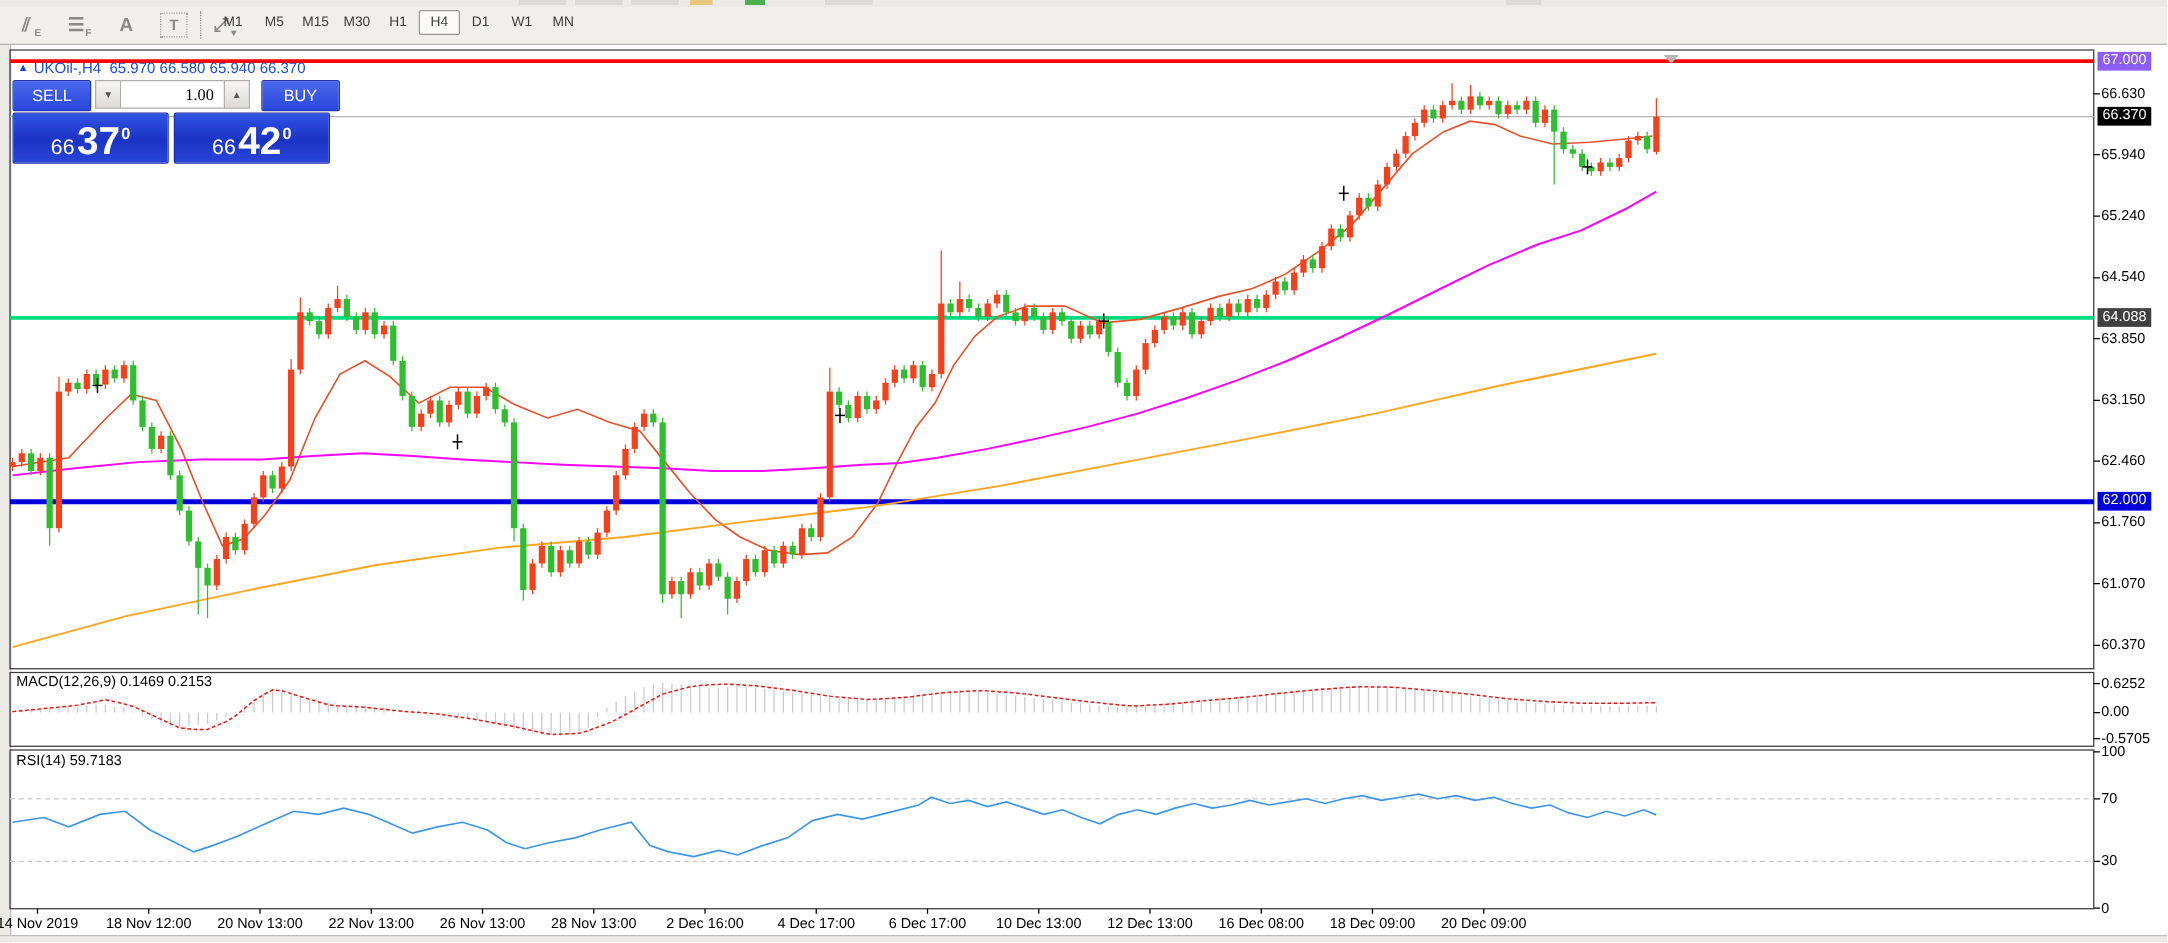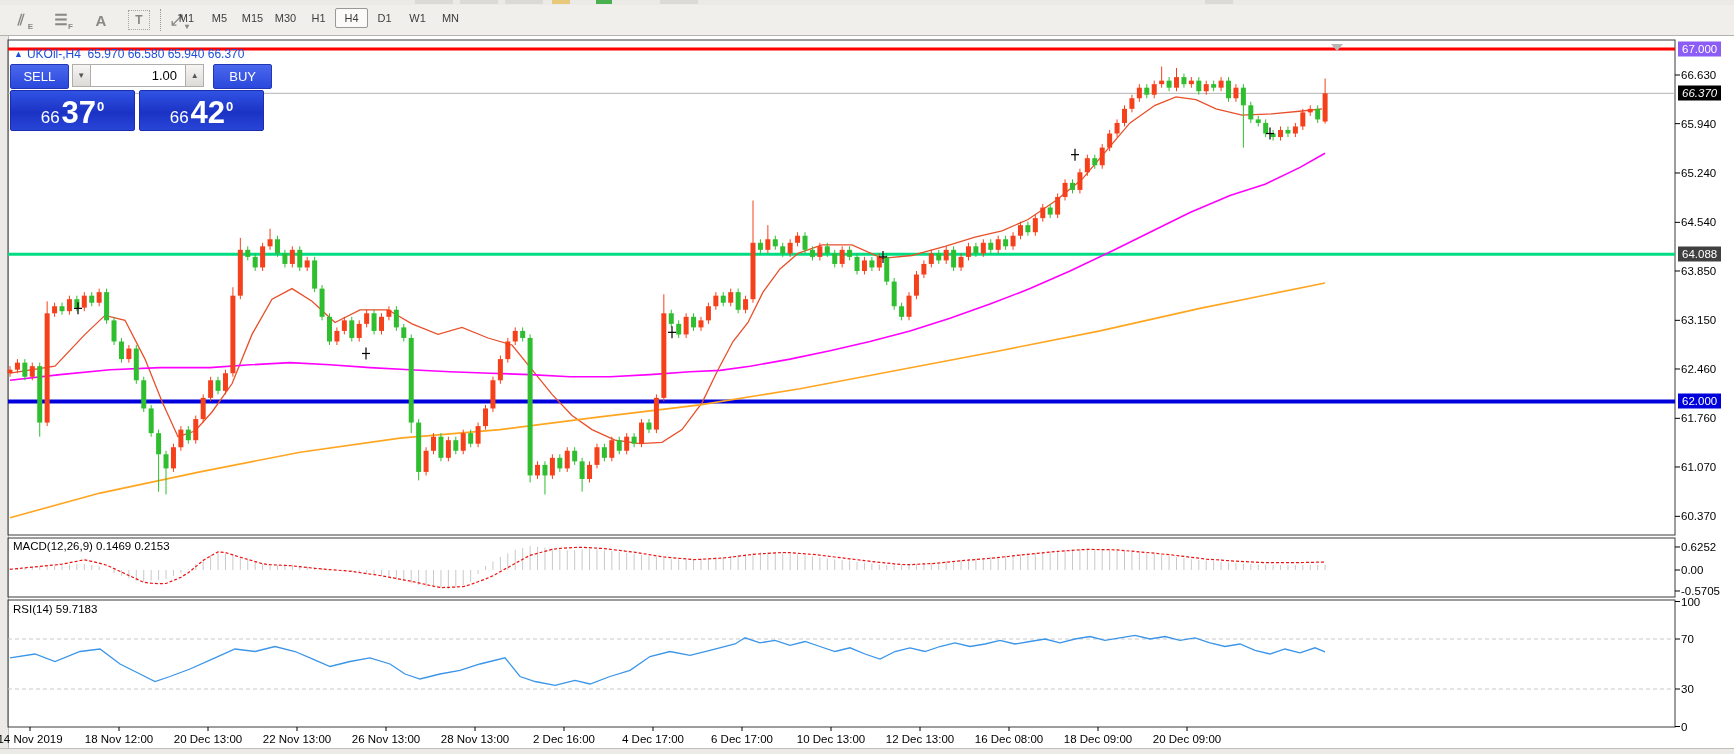--- a/index.html
+++ b/index.html
@@ -36,22 +36,22 @@
   .annotation{position:absolute;left:1193px;top:156px;font-size:38px;font-weight:bold;color:#ff0000;
               letter-spacing:1px;white-space:nowrap;}
   
   .one-click{position:absolute;left:10px;top:64px;width:262px;}
   .oc-row1{display:flex;height:23px;gap:0;}
   .oc-btn{width:62px;height:23px;color:#fff;font-size:13px;display:flex;align-items:center;justify-content:center;
           background:linear-gradient(180deg,#4a68ec,#2a48dc);border:1px solid #2236b8;border-radius:2px;cursor:pointer;}
   .spin{width:21px;height:23px;background:linear-gradient(#f7f5f3,#dddbd8);border:1px solid #b0adaa;
         display:flex;align-items:center;justify-content:center;font-size:8px;color:#555;box-sizing:border-box;cursor:pointer;}
   .spin.down{margin-left:3px;}
-  .vol{width:94px;height:23px;border:1px solid #b0adaa;border-left:none;border-right:none;box-sizing:border-box;
-       font-size:13px;text-align:right;padding-right:8px;font-family:Liberation Sans, sans-serif;}
+  .vol{width:82px;height:23px;border:1px solid #b0adaa;border-left:none;border-right:none;box-sizing:border-box;
+       font-size:13px;text-align:right;padding-right:8px;font-family:Liberation Serif, serif;}
   .oc-buy{margin-left:9px;}
   .oc-row2{display:flex;margin-top:3px;gap:4px;}
   .tile{width:125px;height:41px;color:#fff;display:flex;align-items:flex-end;justify-content:center;
         background:linear-gradient(180deg,#3053e4 0%,#1b33c4 55%,#2845d8 100%);
         border:1px solid #1b2cae;border-radius:2px;padding-bottom:3px;box-sizing:border-box;cursor:pointer;}
   .tile-small{font-size:17px;line-height:14px;margin-right:2px;margin-bottom:2px;}
   .tile-big{font-size:31px;line-height:28px;font-weight:bold;}
   .tile-sup{font-size:13px;line-height:13px;margin-bottom:14px;margin-left:1px;font-weight:bold;}
 </style>
 </head>
@@ -706,33 +706,33 @@
       <div class="ylab" style="top: 123.645px;">65.940</div>
       <div class="ylab" style="top: 172.995px;">65.240</div>
       <div class="ylab" style="top: 222.345px;">64.540</div>
       <div class="ylab" style="top: 270.99px;">63.850</div>
       <div class="ylab" style="top: 320.34px;">63.150</div>
       <div class="ylab" style="top: 368.985px;">62.460</div>
       <div class="ylab" style="top: 418.335px;">61.760</div>
       <div class="ylab" style="top: 466.98px;">61.070</div>
       <div class="ylab" style="top: 516.33px;">60.370</div>
       <div class="badge" style="top: 48.915px; background: #8b5cf6;">67.000</div>
-      <div class="badge" style="top: 93.33px; background: rgb(0, 0, 0); font-style: italic;">66.370</div>
+      <div class="badge" style="top: 93.33px; background: rgb(0, 0, 0);">66.370</div>
       <div class="badge" style="top: 254.211px; background: #404040;">64.088</div>
       <div class="badge" style="top: 401.415px; background: rgb(0, 0, 221);">62.000</div>
       <div class="ylab" style="top: 546.993px;">0.6252</div>
       <div class="ylab" style="top: 570px;">0.00</div>
       <div class="ylab" style="top: 590.994px;">-0.5705</div>
       <div class="ylab" style="top: 601.5px;">100</div>
       <div class="ylab" style="top: 639px;">70</div>
       <div class="ylab" style="top: 689px;">30</div>
       <div class="ylab" style="top: 726.5px;">0</div>
       <div class="xlab" style="left: 30px; top: 733px;">14 Nov 2019</div>
       <div class="xlab" style="left: 119px; top: 733px;">18 Nov 12:00</div>
-      <div class="xlab" style="left: 208px; top: 733px;">20 Dec 13:00</div>
+      <div class="xlab" style="left: 208px; top: 733px;">20 Nov 13:00</div>
       <div class="xlab" style="left: 297px; top: 733px;">22 Nov 13:00</div>
       <div class="xlab" style="left: 386px; top: 733px;">26 Nov 13:00</div>
       <div class="xlab" style="left: 475px; top: 733px;">28 Nov 13:00</div>
       <div class="xlab" style="left: 564px; top: 733px;">2 Dec 16:00</div>
       <div class="xlab" style="left: 653px; top: 733px;">4 Dec 17:00</div>
       <div class="xlab" style="left: 742px; top: 733px;">6 Dec 17:00</div>
       <div class="xlab" style="left: 831px; top: 733px;">10 Dec 13:00</div>
       <div class="xlab" style="left: 920px; top: 733px;">12 Dec 13:00</div>
       <div class="xlab" style="left: 1009px; top: 733px;">16 Dec 08:00</div>
       <div class="xlab" style="left: 1098px; top: 733px;">18 Dec 09:00</div>

